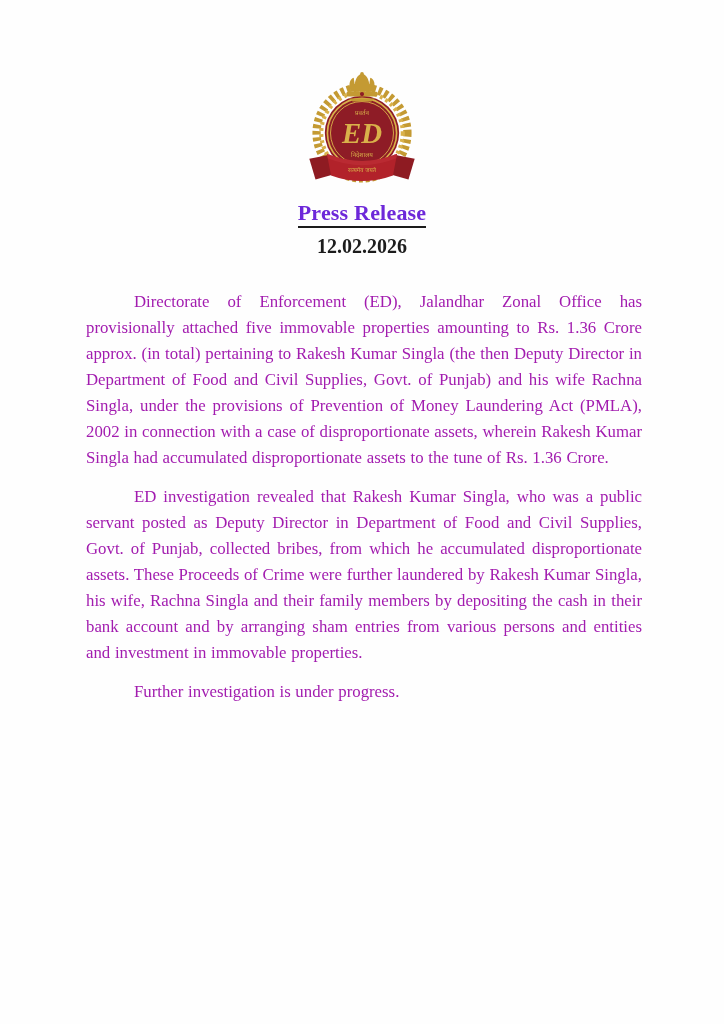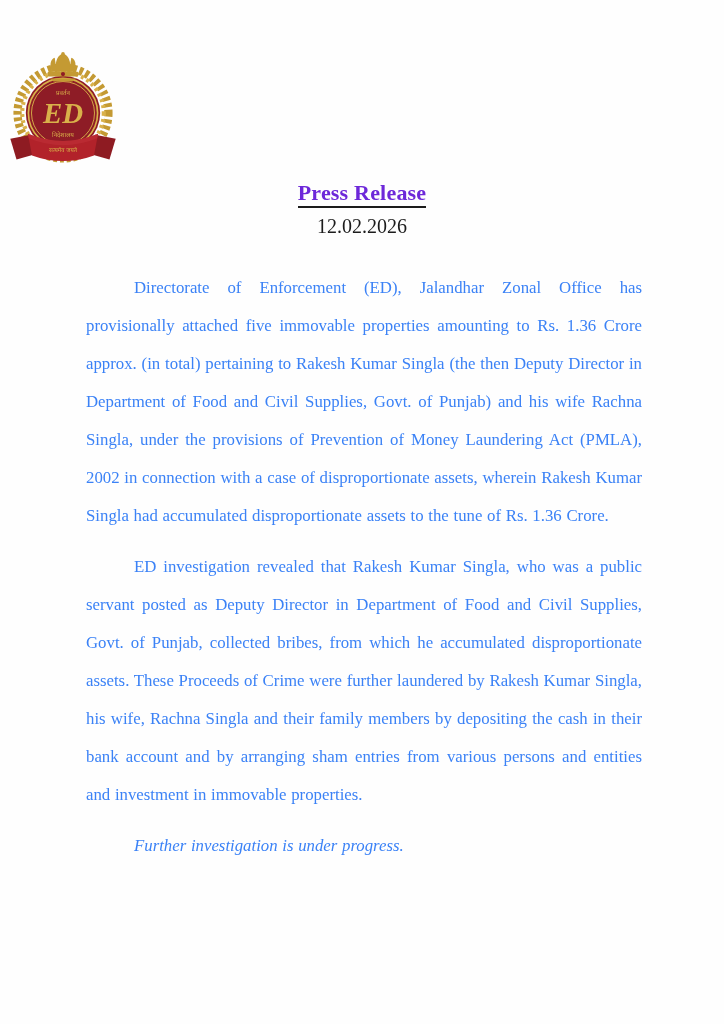--- a/index.html
+++ b/index.html
@@ -12,22 +12,23 @@
     width: 724px;
     height: 1024px;
     margin: 0 auto;
     background: #fefefe;
     font-family: "Liberation Serif", serif;
     color: #3c3c3c;
     overflow: hidden;
   }
   .logo-wrap {
     width: 100%;
-    padding-top: 50px;
+    padding-top: 70px;
     display: flex;
+    justify-content: center;
   }
   .logo-wrap svg {
     width: 126px;
     height: 124px;
     display: block;
   }
   .devanagari {
     font-family: "DejaVu Sans", sans-serif;
     fill: #d9b14a;
   }
@@ -40,39 +41,38 @@
     letter-spacing: 0.2px;
   }
   .title span {
     border-bottom: 2.5px solid #1c1c1c;
     padding-bottom: 1px;
   }
   .date {
     margin-top: 9px;
     text-align: center;
     font-size: 20px;
-    font-weight: normal;
+    font-weight: bold;
     color: #1c1c1c;
   }
   .body-text {
     margin-top: 31px;
     padding-left: 86px;
     padding-right: 82px;
   }
   .body-text p {
     margin: 0 0 13px 0;
     font-size: 16.8px;
-    line-height: 38px;
+    line-height: 26px;
     text-align: justify;
     text-indent: 48px;
-    color: #3b82f6;
+    color: #a21caf;
     word-spacing: 0.5px;
   }
   .body-text p:last-child {
-    font-style: italic;
   }
 </style>
 </head>
 <body>
 
 <div class="page">
 
   <div class="logo-wrap">
     <svg viewBox="0 0 122 120" xmlns="http://www.w3.org/2000/svg">
 

